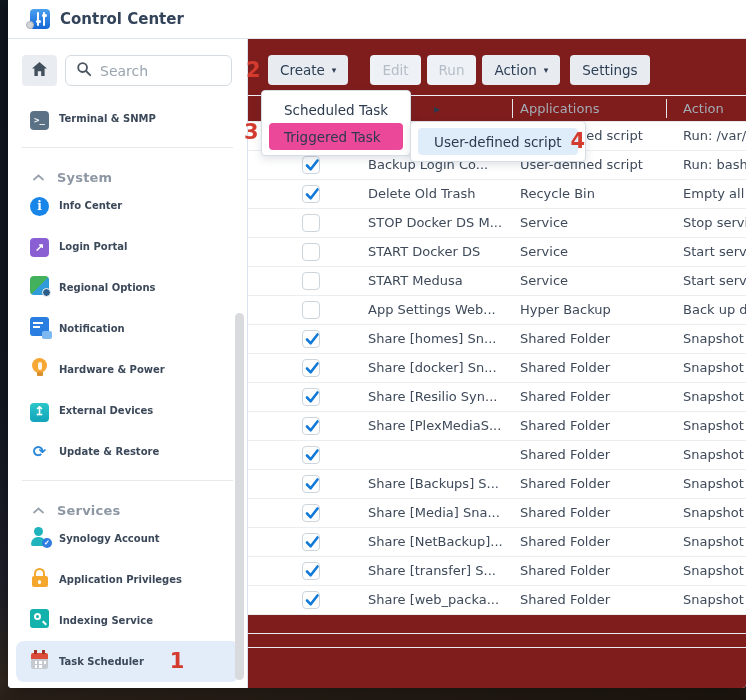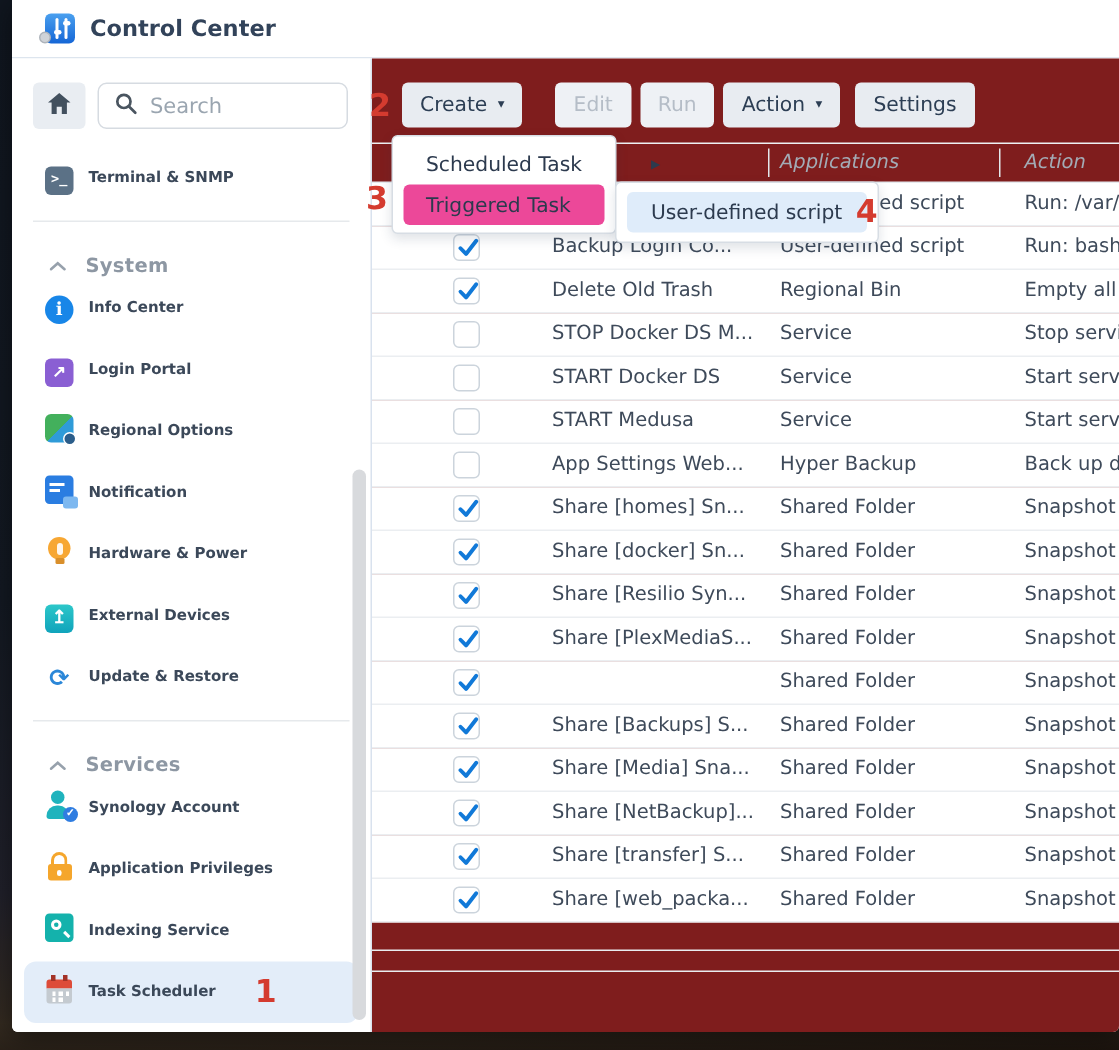--- a/index.html
+++ b/index.html
@@ -48,21 +48,21 @@
   .tb-btn { height:30px; border-radius:4px; background:#e8ecf1; color:#2c3e54; font-size:13.5px;
     display:inline-flex; align-items:center; padding:0 12px; cursor:pointer; white-space:nowrap; }
   .tb-btn .caret { font-size:9px; margin-left:7px; color:#2c3e54; }
   .tb-btn.disabled { background:#eef1f5; color:#b5bdc7; cursor:default; }
   .tb-btn + .tb-btn { margin-left:6px; }
   .tb-btn.gap-lg { margin-left:22px; }
   .tb-btn.gap-md { margin-left:10px; }
 
   
   .table { margin-top:10px; position:relative; }
-  .thead { height:27px; position:relative; border-bottom:1px solid #e6eaee; border-top:1px solid #eef1f4;font-style:italic; }
+  .thead { height:27px; position:relative; border-bottom:1px solid #e6eaee; border-top:1px solid #eef1f4; }
   .thead .col-sep { position:absolute; top:3px; bottom:3px; width:1px; background:#e3e7eb; }
   .thead .h-app { position:absolute; left:272px; top:5px; font-size:13px; color:#a3abb5; }
   .thead .h-act { position:absolute; left:435px; top:5px; font-size:13px; color:#a3abb5; }
   .trow { height:29px; position:relative; border-bottom:1px solid #ebeef1; background:#fff; }
   .trow .cb { position:absolute; left:54px; top:5px; width:18px; height:18px; border:1px solid #ccd4dc; border-radius:4px; background:#fff; cursor:pointer; }
   .trow .cb svg { position:absolute; left:1px; top:0px; }
   .trow .cell { position:absolute; top:6px; font-size:13px; color:#3e4a5a; white-space:nowrap; overflow:hidden; }
   .trow .c-name { left:120px; width:142px; }
   .trow .c-app  { left:272px; width:144px; }
   .trow .c-act  { left:435px; right:0; }
@@ -248,21 +248,21 @@
                 <span class="cell c-app">User-defined script</span>
                 <span class="cell c-act">Run: bash /</span>
               </div>
               <div class="trow">
                 <span class="cb">
                   <svg width="16" height="16" viewBox="0 0 16 16">
                     <polyline points="3,8.5 6.7,12.3 13.5,3.5" fill="none" stroke="#1179d8" stroke-width="2.6" stroke-linecap="round" stroke-linejoin="round"></polyline>
                   </svg>
                 </span>
                 <span class="cell c-name">Delete Old Trash</span>
-                <span class="cell c-app">Regional Bin</span>
+                <span class="cell c-app">Recycle Bin</span>
                 <span class="cell c-act">Empty all R</span>
               </div>
               <div class="trow">
                 <span class="cb"></span>
                 <span class="cell c-name">STOP Docker DS M...</span>
                 <span class="cell c-app">Service</span>
                 <span class="cell c-act">Stop servic</span>
               </div>
               <div class="trow">
                 <span class="cb"></span>

